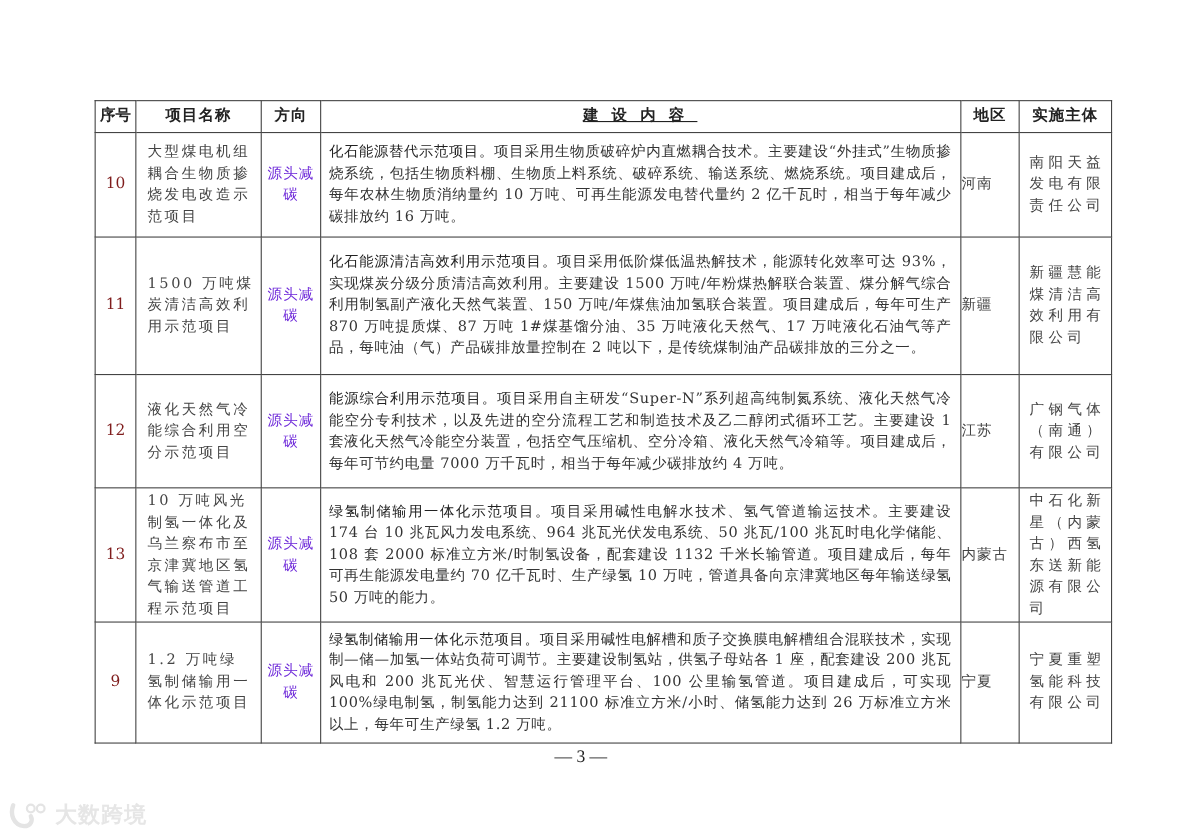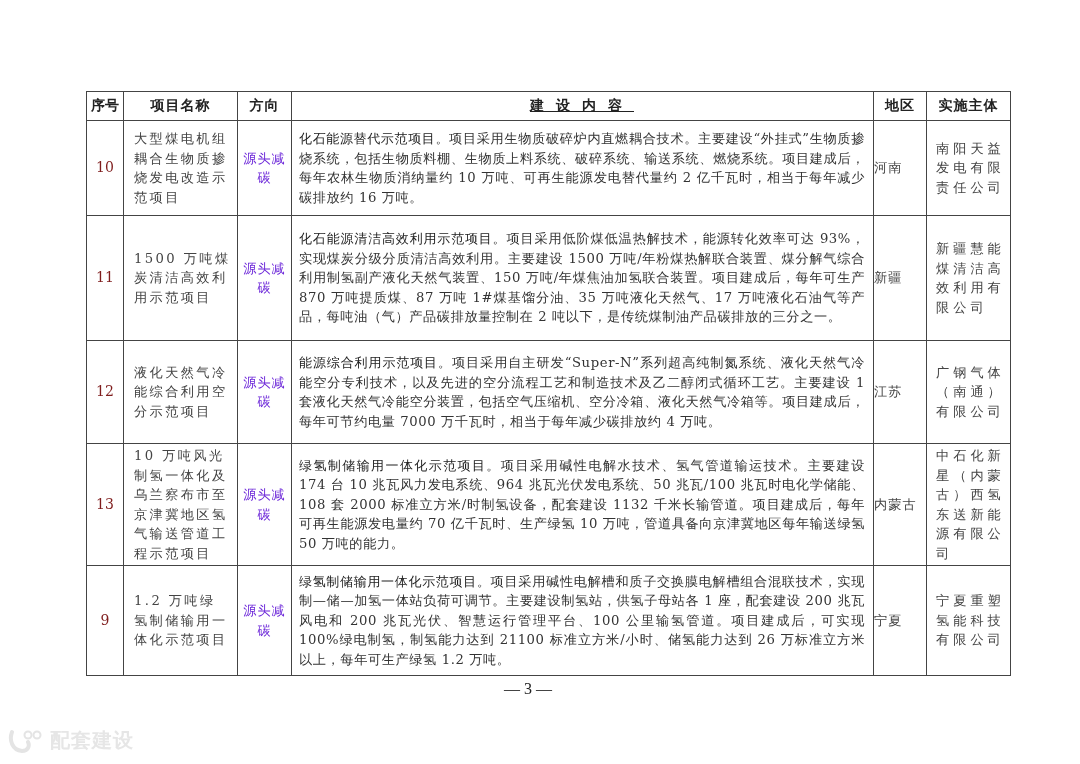--- a/index.html
+++ b/index.html
@@ -97,14 +97,14 @@
 </table>
 
 <div class="page-num">— 3 —</div>
 
 <div class="watermark">
   <svg class="wm-logo" viewBox="0 0 36 26">
     <path d="M4 4 C1 12, 4 22, 14 23 C20 23, 22 18, 20 14" fill="none" stroke="#e4e4e4" stroke-width="4" stroke-linecap="round"></path>
     <circle cx="20" cy="7" r="3.5" fill="none" stroke="#e4e4e4" stroke-width="2"></circle>
     <circle cx="29" cy="7" r="3.5" fill="none" stroke="#e4e4e4" stroke-width="2"></circle>
   </svg>
-  <span>配套建设</span>
+  <span>大数跨境</span>
 </div>
 
 </body></html>

